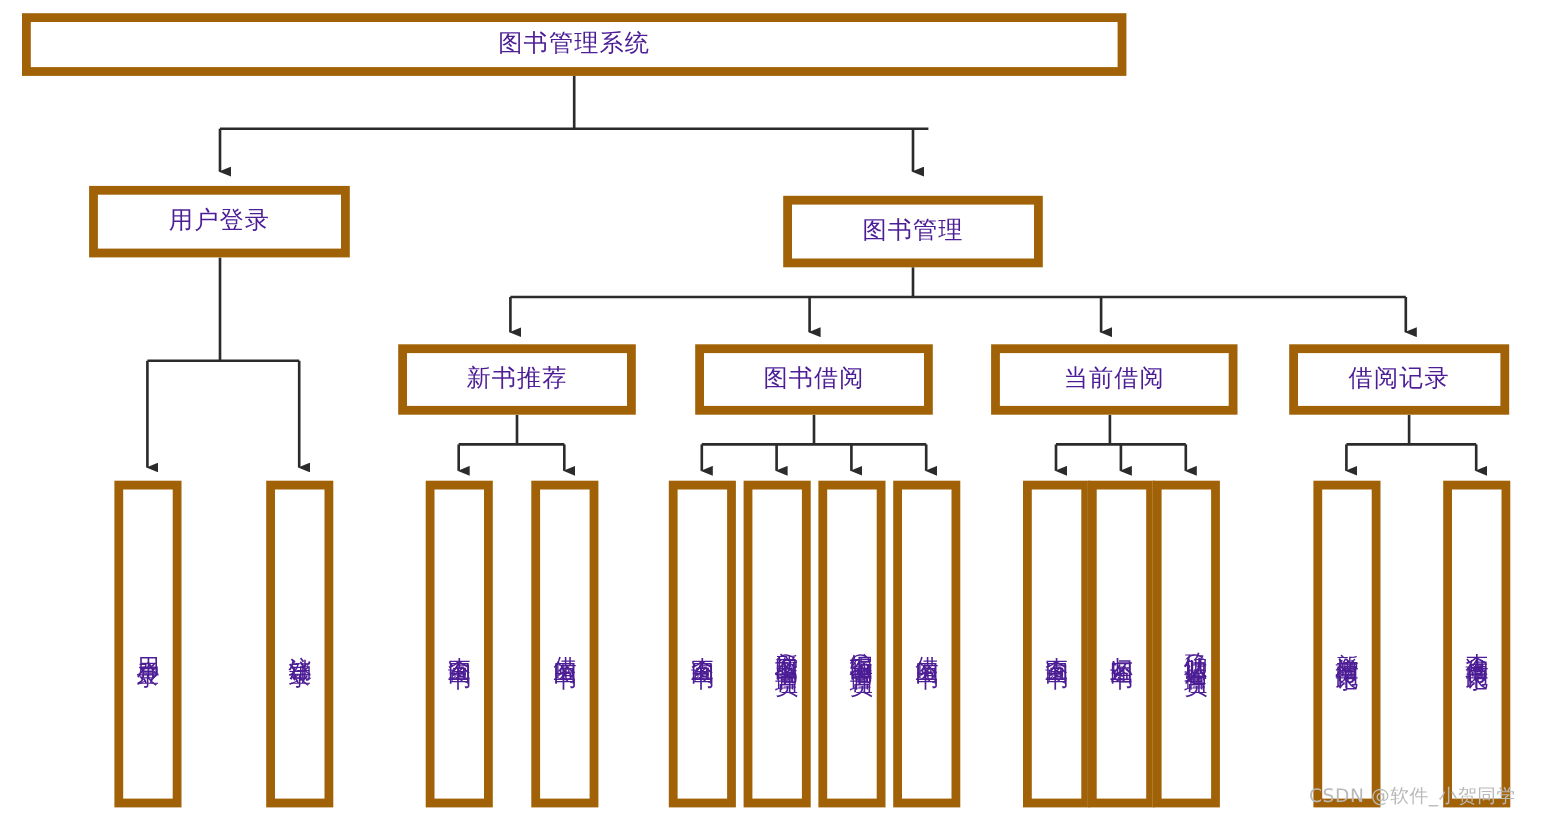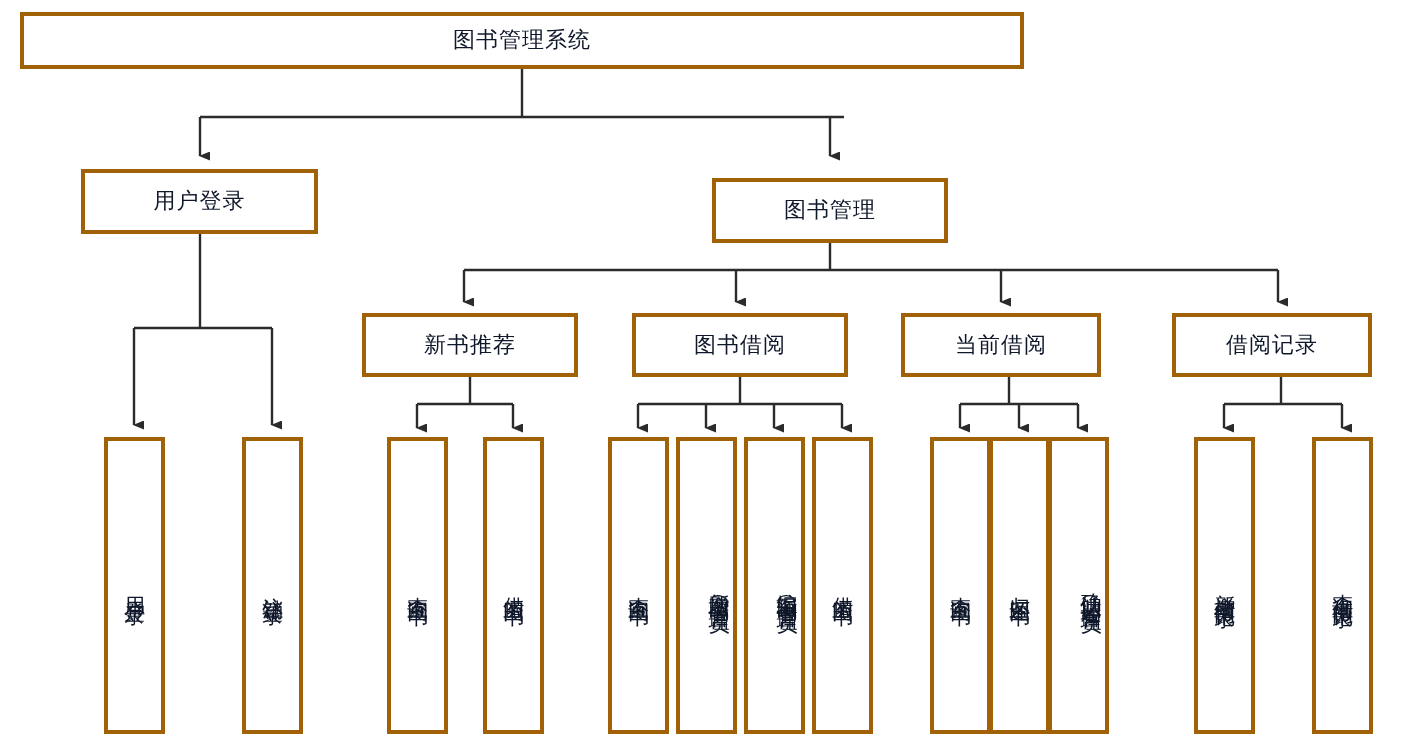--- a/index.html
+++ b/index.html
@@ -23,25 +23,25 @@
     left: 0;
     top: 0;
     width: 1405px;
     height: 747px;
     pointer-events: none;
   }
   .node {
     position: absolute;
     box-sizing: border-box;
     background: #ffffff;
-    border: 4px solid #a16207;
+    border: 8px solid #a16207;
     display: flex;
     align-items: center;
     justify-content: center;
-    color: #0f172a;
+    color: #4c1d95;
   }
   .node.horiz {
     font-size: 22px;
     letter-spacing: 1px;
     line-height: 1.2;
     text-align: center;
   }
   .node.vert {
     writing-mode: vertical-rl;
     text-orientation: upright;
@@ -133,21 +133,21 @@
   <div class="node horiz" style="left:712px; top:178px; width:236px; height:65px;">
     <span>图书管理</span>
   </div>
 
   <div class="node horiz" style="left:362px; top:313px; width:216px; height:64px;">
     <span>新书推荐</span>
   </div>
   <div class="node horiz" style="left:632px; top:313px; width:216px; height:64px;align-items:center;">
     <span>图书借阅</span>
   </div>
-  <div class="node horiz" style="left:901px; top:313px; width:200px; height:64px;">
+  <div class="node horiz" style="left:901px; top:313px; width:224px; height:64px;">
     <span>当前借阅</span>
   </div>
   <div class="node horiz" style="left:1172px; top:313px; width:200px; height:64px;text-align:center;">
     <span>借阅记录</span>
   </div>
 
   <div class="node vert short" style="left:104px; top:437px; width:61px; height:297px;">
     <span>用户登录</span>
   </div>
   <div class="node vert short" style="left:242px; top:437px; width:61px; height:297px;">
@@ -184,14 +184,15 @@
     <span>确认归还（管理员）</span>
   </div>
 
   <div class="node vert short" style="left:1194px; top:437px; width:61px; height:297px;">
     <span>新增借阅记录</span>
   </div>
   <div class="node vert short" style="left:1312px; top:437px; width:61px; height:297px;">
     <span>查询借阅记录</span>
   </div>
 
+  <div class="watermark" style="left:1190px; top:712px;">CSDN @软件_小贺同学</div>
 
 </div>
 
 </body></html>

